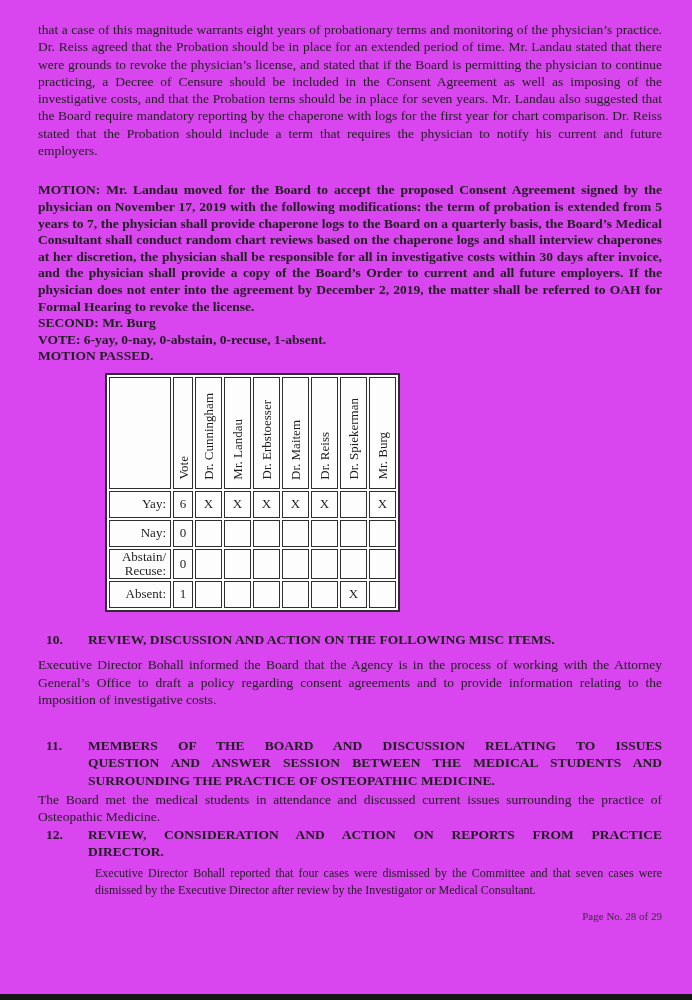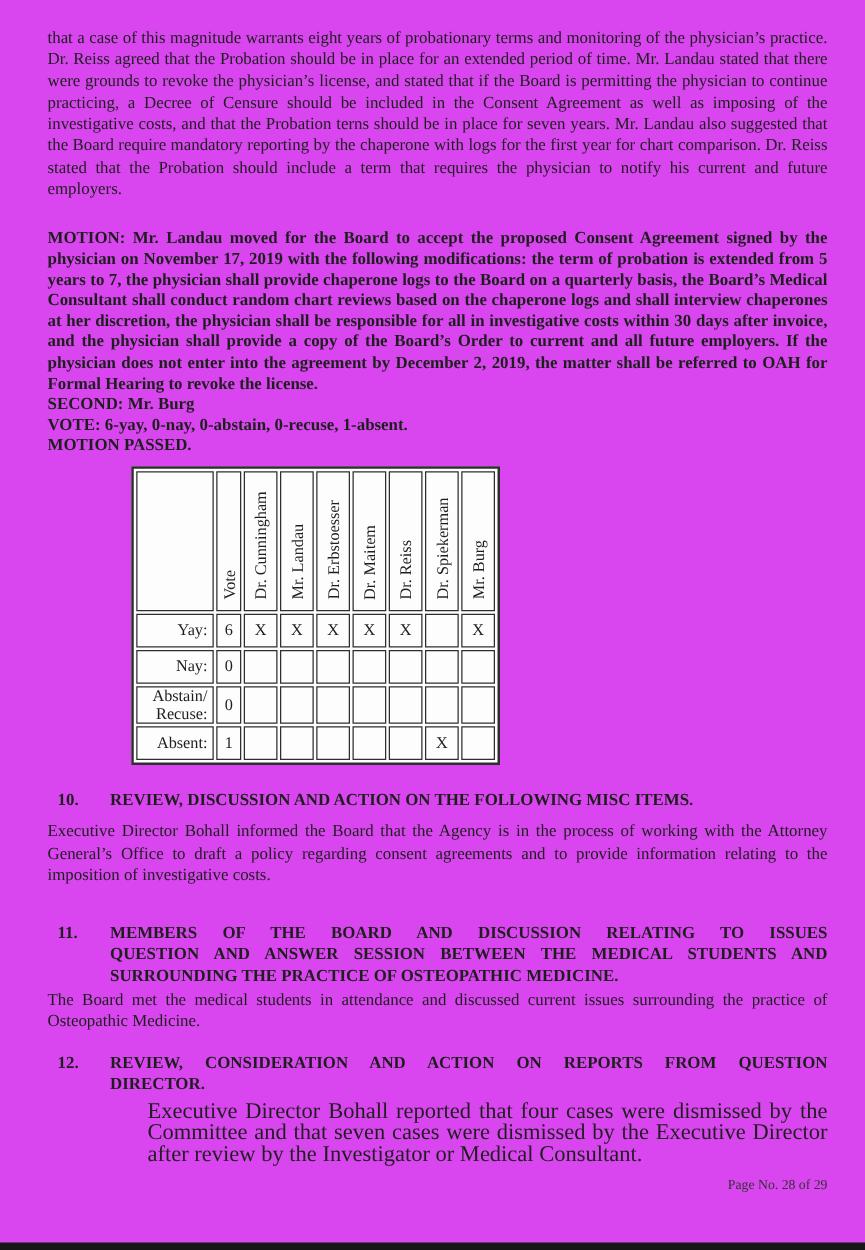--- a/index.html
+++ b/index.html
@@ -80,35 +80,35 @@
   .sec-head {
     flex: 1;
     font-weight: bold;
     font-size: 13.5px;
     line-height: 17.3px;
   }
   .sec-head .jline { text-align: justify; text-align-last: justify; }
   .sec-head .jlast { text-align: left; }
   .sec10 { margin-top: 19px; }
   .sec11 { margin-top: 29px; }
-  .sec12 { margin-top: 15px; }
+  .sec12 { }
   .item-a {
     margin-top: 4px;
     margin-left: 49px;
     padding-left: 18px;
     text-indent: -18px;
     font-size: 13.5px;
     line-height: 17.3px;
   }
   .sec-para { margin-top: 8px; }
   .sec-para-tight { margin-top: 2px; }
   .sub-para {
     margin-top: 5px;
-    margin-left: 80px;
-    font-size: 18px;
+    margin-left: 57px;
+    font-size: 12px;
     line-height: 17.3px;
     text-align: justify;
   }
   .footer {
     margin-top: 10px;
     text-align: right;
     font-size: 11px;
     color: #333333;
   }
   .scan-bottom-bar {
@@ -209,21 +209,21 @@
         <div class="jline">MEMBERS OF THE BOARD AND DISCUSSION RELATING TO ISSUES</div>
         <div class="jline">QUESTION AND ANSWER SESSION BETWEEN THE MEDICAL STUDENTS AND</div>
         <div class="jlast">SURROUNDING THE PRACTICE OF OSTEOPATHIC MEDICINE.</div>
       </div>
     </div>
     <div class="body-text sec-para-tight">The Board met the medical students in attendance and discussed current issues surrounding the practice of Osteopathic Medicine.</div>
 
     <div class="section sec12">
       <div class="sec-num">12.</div>
       <div class="sec-head">
-        <div class="jline">REVIEW, CONSIDERATION AND ACTION ON REPORTS FROM QUESTION</div>
+        <div class="jline">REVIEW, CONSIDERATION AND ACTION ON REPORTS FROM PRACTICE</div>
         <div class="jlast">DIRECTOR.</div>
       </div>
     </div>
     <div class="sub-para">Executive Director Bohall reported that four cases were dismissed by the Committee and that seven cases were dismissed by the Executive Director after review by the Investigator or Medical Consultant.</div>
 
     <div class="footer">Page No. 28 of 29</div>
   </div>
 
   <div class="scan-bottom-bar"></div>
 </div>

